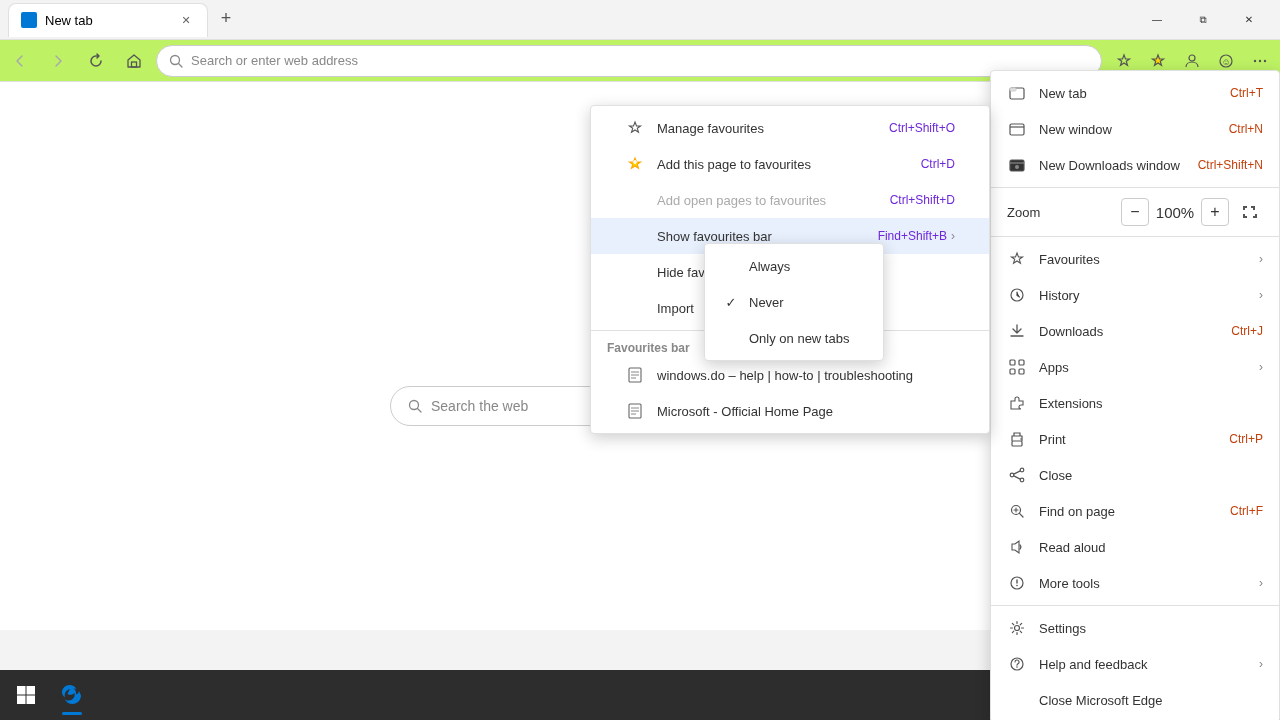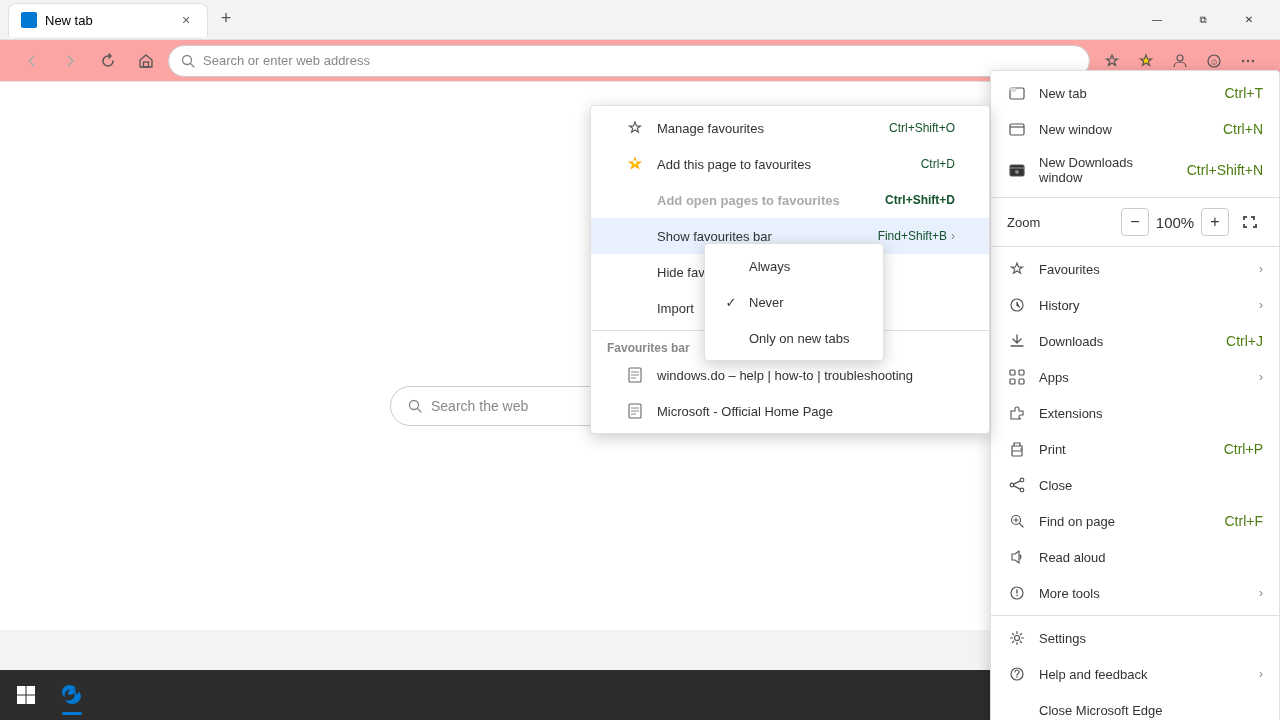--- a/index.html
+++ b/index.html
@@ -82,24 +82,24 @@
       border-radius: 4px;
       cursor: pointer;
       font-size: 18px;
       color: #555;
       margin-left: 4px;
       margin-bottom: 2px;
     }
 
     .nav-bar {
       height: 42px;
-      background: #fca5a5;
-      display: flex;
-      align-items: center;
-      padding: 0 16px;
+      background: #bef264;
+      display: flex;
+      align-items: center;
+      padding: 0 4px;
       gap: 6px;
       border-bottom: 1px solid #e0e0e0;
     }
     .nav-btn {
       width: 32px;
       height: 32px;
       border-radius: 50%;
       display: flex;
       align-items: center;
       justify-content: center;
@@ -240,22 +240,22 @@
       display: flex;
       align-items: center;
       justify-content: center;
       color: #555;
       flex-shrink: 0;
     }
     .menu-item .item-label {
       flex: 1;
     }
     .menu-item .item-shortcut {
-      color: #4d7c0f;
-      font-size: 14px;
+      color: #c2410c;
+      font-size: 12px;
       margin-left: 8px;
     }
     .menu-item .item-arrow {
       color: #888;
       font-size: 12px;
       margin-left: 4px;
     }
     .menu-divider {
       height: 1px;
       background: #e0e0e0;
@@ -334,21 +334,21 @@
       width: 20px;
       height: 20px;
       margin-right: 12px;
       display: flex;
       align-items: center;
       justify-content: center;
       color: #555;
       flex-shrink: 0;
     }
     .fav-menu-item .item-label { flex: 1; }
-    .fav-menu-item .item-shortcut { color: #14532d; font-size: 12px; }
+    .fav-menu-item .item-shortcut { color: #6d28d9; font-size: 12px; }
     .fav-menu-item .item-arrow { color: #888; font-size: 12px; margin-left: 4px; }
     .fav-divider { height: 1px; background: #e0e0e0; margin: 4px 0; }
     .fav-section-label {
       padding: 6px 16px 2px;
       font-size: 12px;
       color: #888;
       font-weight: 600;
     }
 
     
@@ -701,21 +701,21 @@
       <svg width="16" height="16" viewBox="0 0 16 16">
           <path d="M8 2l1.5 4h4l-3.2 2.3 1.2 4L8 10 4.5 12.3l1.2-4L2.5 6h4z" stroke="#ffa500" stroke-width="1.1" fill="#ffd700"></path>
           <line x1="8" y1="4" x2="8" y2="8" stroke="white" stroke-width="1.5"></line>
           <line x1="6" y1="6" x2="10" y2="6" stroke="white" stroke-width="1.5"></line>
         </svg>
     </span>
     <span class="item-label">Add this page to favourites</span>
     <span class="item-shortcut">Ctrl+D</span>
   </div>
 
-  <div class="fav-menu-item" style="color:#aaa;font-weight:bold;">
+  <div class="fav-menu-item" style="color:#aaa;">
     <span class="item-icon" style="width:20px;margin-right:12px;"></span>
     <span class="item-label">Add open pages to favourites</span>
     <span class="item-shortcut">Ctrl+Shift+D</span>
   </div>
 
   <div class="fav-menu-item show-fav-bar">
     <span class="item-icon" style="width:20px;margin-right:12px;"></span>
     <span class="item-label">Show favourites bar</span>
     <span class="item-shortcut">Find+Shift+B</span>
     <span class="item-arrow">›</span>

